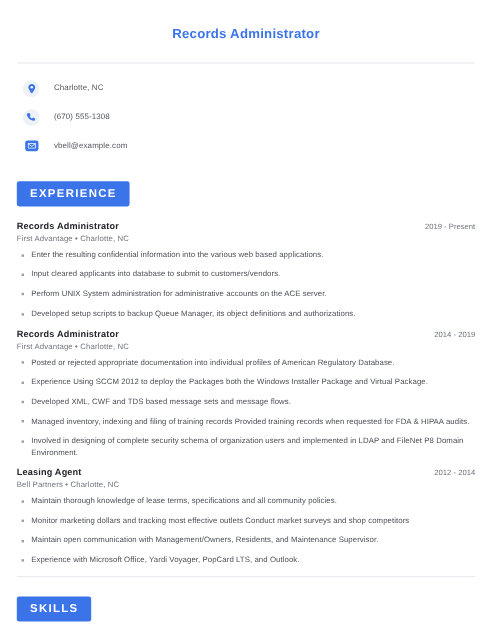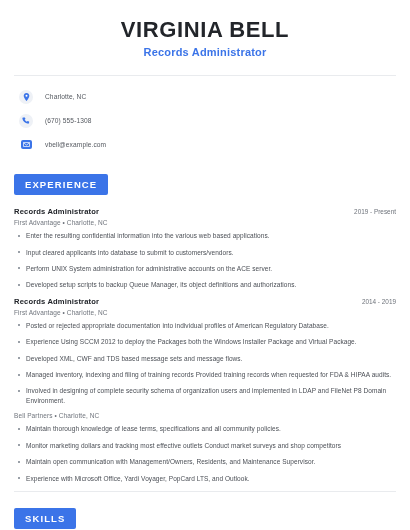--- a/index.html
+++ b/index.html
@@ -165,21 +165,20 @@
 
   
   .skills-section { margin-top: 16px; }
 </style>
 </head>
 <body>
 
 <div class="page">
 
   <div class="header">
-    <div class="name">VIRGINIA BELL</div>
     <div class="job-title">Records Administrator</div>
   </div>
 
   <div class="divider"></div>
 
   <div class="contacts">
 
     <div class="contact-row">
       <span class="contact-icon">
         <svg width="7" height="8" viewBox="0 0 7 8">
@@ -241,20 +240,24 @@
         <ul class="bullets">
           <li>Posted or rejected appropriate documentation into individual profiles of American Regulatory Database.</li>
           <li>Experience Using SCCM 2012 to deploy the Packages both the Windows Installer Package and Virtual Package.</li>
           <li>Developed XML, CWF and TDS based message sets and message flows.</li>
           <li>Managed inventory, indexing and filing of training records Provided training records when requested for FDA &amp; HIPAA audits.</li>
           <li>Involved in designing of complete security schema of organization users and implemented in LDAP and FileNet P8 Domain Environment.</li>
         </ul>
       </div>
 
       <div class="job">
+        <div class="job-head">
+          <span class="job-role">Leasing Agent</span>
+          <span class="job-dates">2012 - 2014</span>
+        </div>
         <div class="job-company">Bell Partners • Charlotte, NC</div>
         <ul class="bullets">
           <li>Maintain thorough knowledge of lease terms, specifications and all community policies.</li>
           <li>Monitor marketing dollars and tracking most effective outlets Conduct market surveys and shop competitors</li>
           <li>Maintain open communication with Management/Owners, Residents, and Maintenance Supervisor.</li>
           <li>Experience with Microsoft Office, Yardi Voyager, PopCard LTS, and Outlook.</li>
         </ul>
       </div>
 
     </div>

